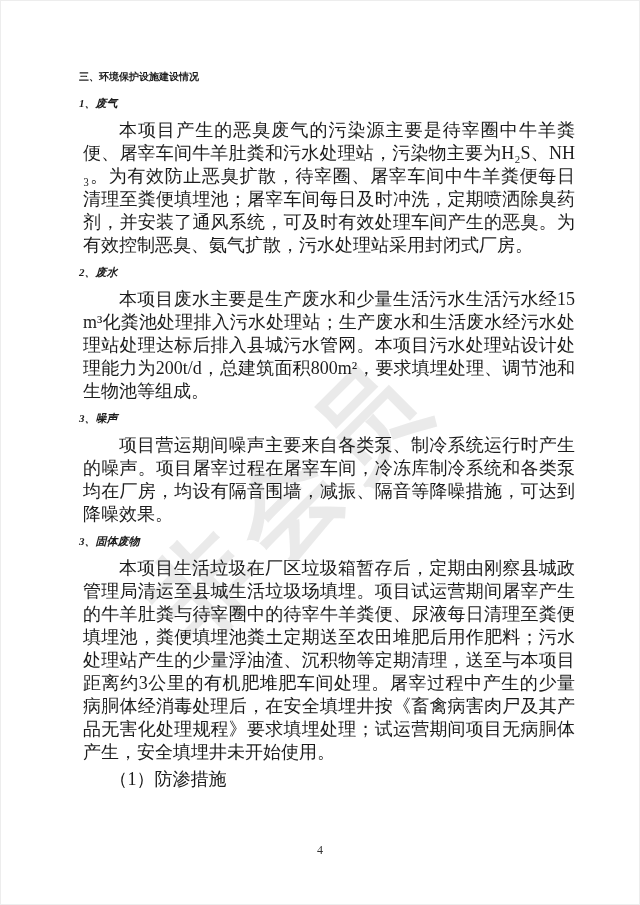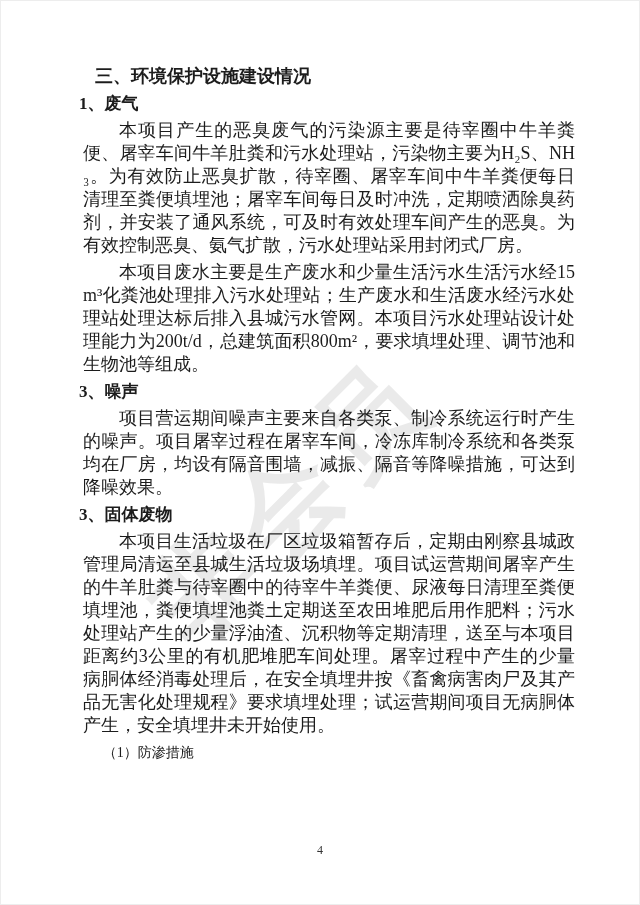--- a/index.html
+++ b/index.html
@@ -36,41 +36,42 @@
     z-index: 0;
   }
   .content {
     position: absolute;
     left: 78px;
     top: 64px;
     width: 500px;
     z-index: 1;
   }
   .h1 {
-    font-size: 18px;
+    font-size: 10px;
     font-weight: bold;
     line-height: 23px;
-    margin: 0 0 4px 16px;
+    margin: 0 0 4px 0;
   }
   .h2 {
-    font-size: 17px;
+    font-size: 11px;
     font-weight: bold;
     line-height: 23px;
     margin: 3px 0 2px 0;
+    font-style: italic;
   }
   .p {
     font-size: 18px;
     line-height: 23px;
     text-align: justify;
     text-indent: 2em;
     margin: 4px;
     word-break: break-all;
   }
   .sub-item {
-    font-size: 14px;
+    font-size: 18px;
     line-height: 23px;
     text-indent: 1.7em;
     margin: 3px 0 0 0;
   }
   .page-number {
     position: absolute;
     left: 0;
     right: 0;
     bottom: 46px;
     text-align: center;
@@ -87,20 +88,21 @@
   <div class="watermark">非会员</div>
 
   <div class="content">
 
     <h1 class="h1">三、环境保护设施建设情况</h1>
 
     <h2 class="h2">1、废气</h2>
 
     <p class="p">本项目产生的恶臭废气的污染源主要是待宰圈中牛羊粪便、屠宰车间牛羊肚粪和污水处理站，污染物主要为H₂S、NH₃。为有效防止恶臭扩散，待宰圈、屠宰车间中牛羊粪便每日清理至粪便填埋池；屠宰车间每日及时冲洗，定期喷洒除臭药剂，并安装了通风系统，可及时有效处理车间产生的恶臭。为有效控制恶臭、氨气扩散，污水处理站采用封闭式厂房。</p>
 
+    <h2 class="h2">2、废水</h2>
 
     <p class="p">本项目废水主要是生产废水和少量生活污水生活污水经15m³化粪池处理排入污水处理站；生产废水和生活废水经污水处理站处理达标后排入县城污水管网。本项目污水处理站设计处理能力为200t/d，总建筑面积800m²，要求填埋处理、调节池和生物池等组成。</p>
 
 
     <h2 class="h2">3、噪声</h2>
 
     <p class="p">项目营运期间噪声主要来自各类泵、制冷系统运行时产生的噪声。项目屠宰过程在屠宰车间，冷冻库制冷系统和各类泵均在厂房，均设有隔音围墙，减振、隔音等降噪措施，可达到降噪效果。</p>
 
     <h2 class="h2">3、固体废物</h2>
 

